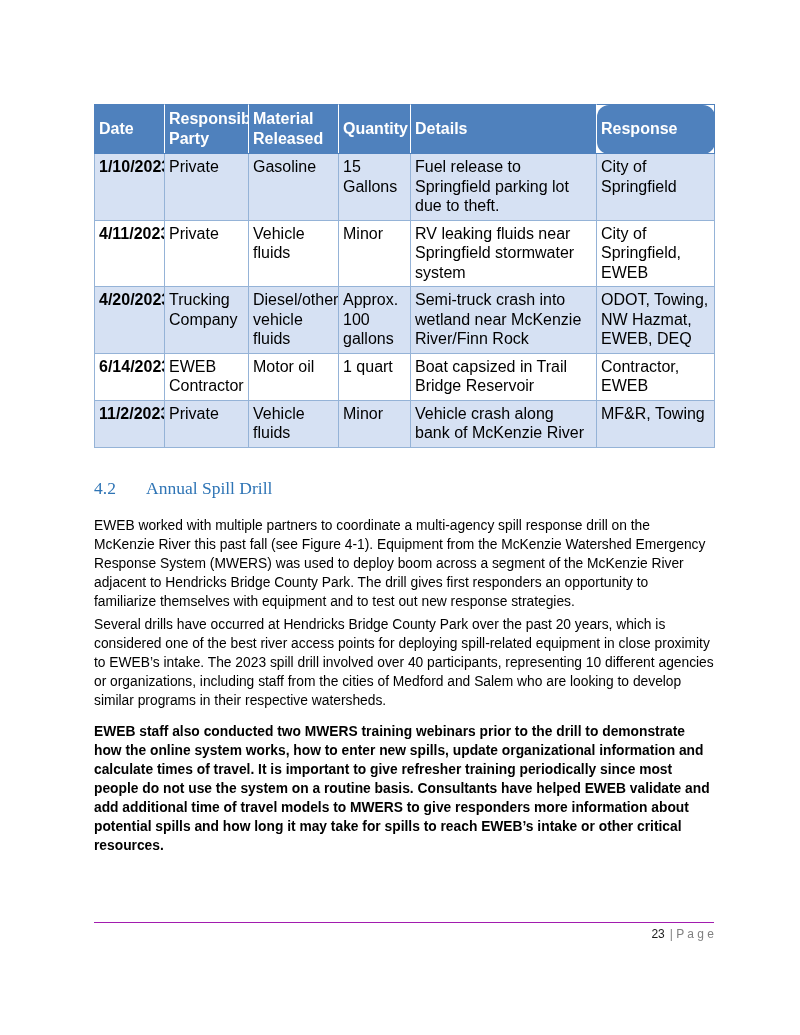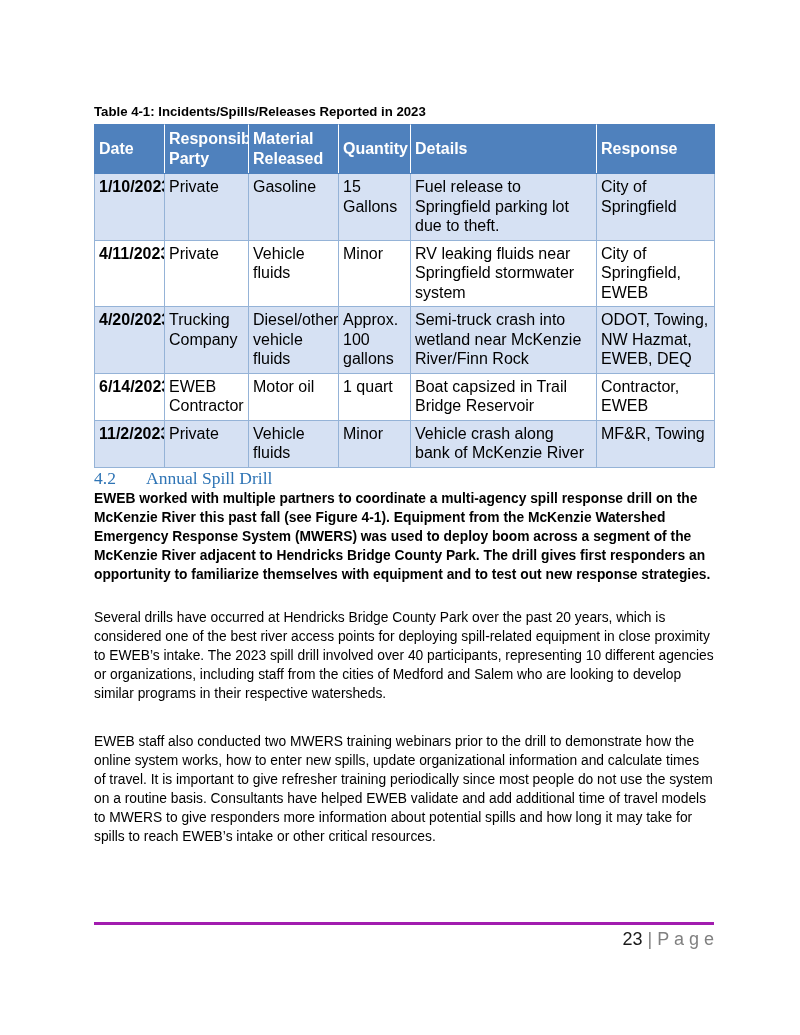--- a/index.html
+++ b/index.html
@@ -24,52 +24,52 @@
     border: 1px solid var(--border, #95B3D7);
     padding: 3px 4px 4px 4px; vertical-align: top; text-align: left;
     overflow: hidden;
   }
   .incident-table thead th {
     background: var(--header_bg, #4F81BD); color: #ffffff; font-weight: bold;
     vertical-align: middle; padding-top: 4px; padding-bottom: 5px;
     border-color: var(--header_bg, #4F81BD);
     border-right-color: rgba(255,255,255,0.55);
   }
-  .incident-table thead th:last-child { border-right-color: var(--header_bg, #4F81BD); }
+  .incident-table thead th:last-child { border-right-color: var(--header_bg, #4F81BD); border-radius: 12px; }
   .incident-table tbody tr:nth-child(odd) td { background: var(--band_bg, #D6E1F3); }
   .incident-table tbody td:first-child { font-weight: bold; }
 
   h2.heading {
+    margin-top: 30px;
     font-family: "Liberation Serif", serif;
     font-size: 17.5px; font-weight: normal;
     color: var(--heading, #2E74B5);
   }
   h2.heading .sec-num { display: inline-block; width: 52px; }
 
   p.body {
     width: 620px; font-size: 13.8px; line-height: 1.38; color: #000;
-    margin-top: 24px;
+    margin-top: 4px;
   }
-  p.body.first { margin-top: 0; font-weight: bold; }
-  p.body.spaced { margin-top: 29px; }
+  p.body.first { margin-top: 17px; }
+  p.body.spaced { margin-top: 12px; font-weight: bold; }
 
   .footer {
     position: absolute; top: 922px; left: 94px; width: 620px;
-    border-top: 3px solid #a21caf;
-    padding-top: 4px; text-align: right; font-size: 18px;
+    border-top: 1px solid #a21caf;
+    padding-top: 4px; text-align: right; font-size: 12px;
   }
   .footer .num { color: #1a1a1a; }
   .footer .suffix { color: var(--footer_gray, #808080); margin-left: 5px; }
 </style>
 </head>
 <body>
 
 <div class="page">
 
-  <p class="caption">Table 4-1: Incidents/Spills/Releases Reported in 2023</p>
 
   <table class="incident-table">
     <colgroup>
       <col style="width:70px">
         <col style="width:84px">
         <col style="width:90px">
       <col style="width:72px">
         <col style="width:186px">
         <col style="width:118px">
     </colgroup>

